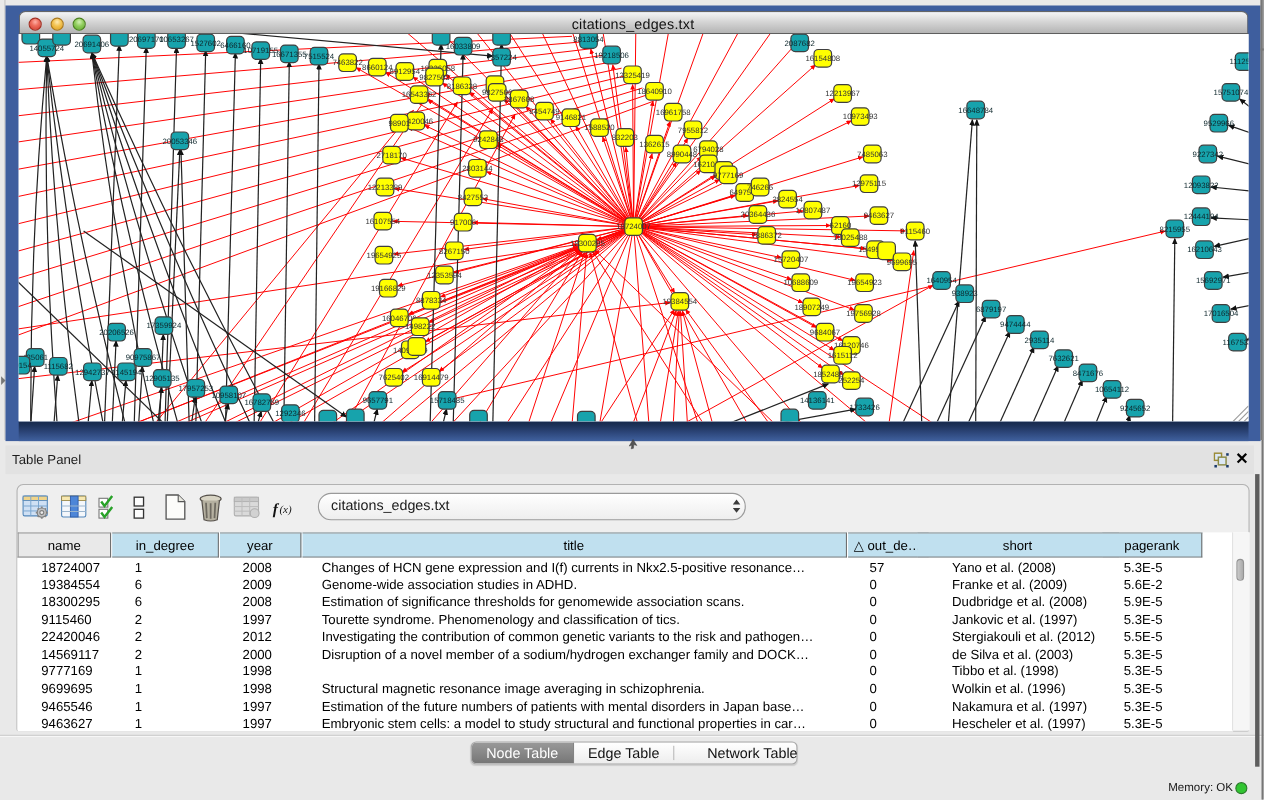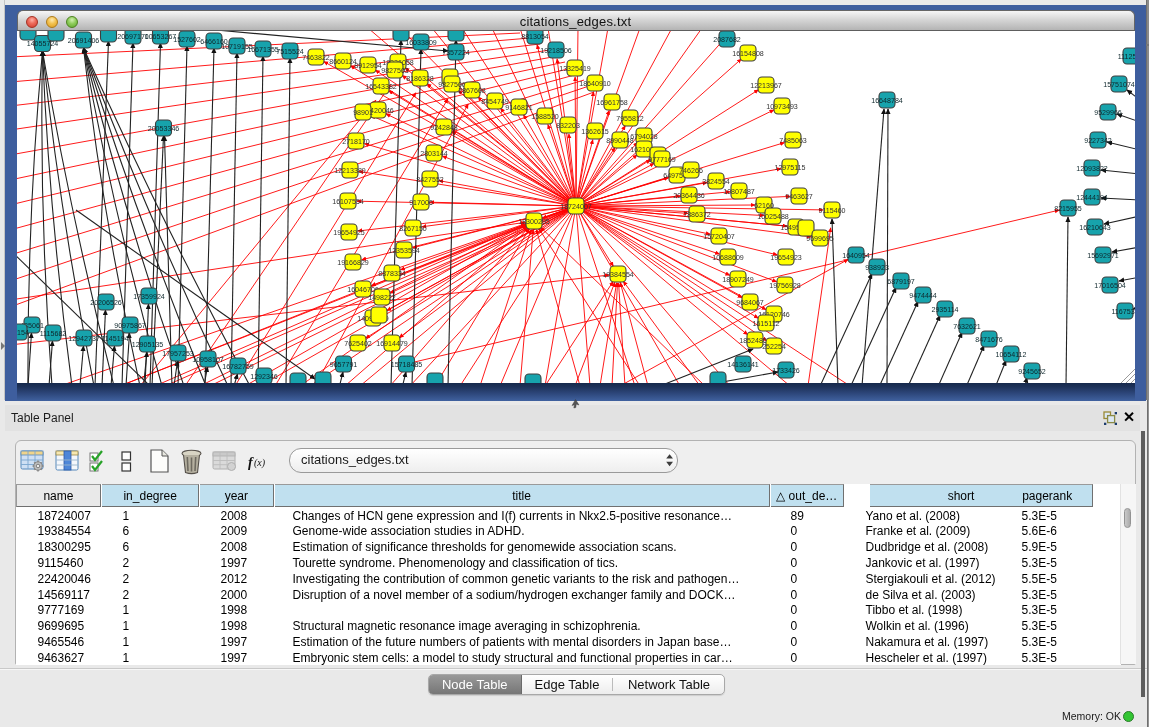--- a/index.html
+++ b/index.html
@@ -43,21 +43,21 @@
 
 #botline{left:0;top:668px;width:1149px;height:1px;background:#c9c9c9}
 #botline2{left:0;top:669px;width:1149px;height:1px;background:#f7f7f7}
 #seg{left:428px;top:674px;width:297px;height:20.5px;border:1px solid #a8a8a8;border-radius:5px;
   background:linear-gradient(#fff,#ededed);box-shadow:0 1px 1px rgba(0,0,0,0.12)}
 #seg1{left:0;top:0;width:92.5px;height:18.5px;border-radius:4px 0 0 4px;
   background:linear-gradient(#999,#767676);color:#fff;border-right:1px solid #6a6a6a}
 .segtxt{font-size:13px;text-align:center;line-height:19px}
 #seg2{left:93.5px;top:0;width:89px;height:18.5px;color:#111}
 #segdiv{left:183px;top:3px;width:1px;height:13px;background:#bbb}
-#seg3{left:184px;top:0;width:112px;height:32px;color:#111}
+#seg3{left:199px;top:0;width:112px;height:32px;color:#111}
 #darkstrip{left:1141px;top:431px;width:4px;height:266px;background:#5e5e5e}
 #rgray{left:1146.5px;top:400px;width:2.5px;height:327px;background:#949494;border-left:1px solid #6f6f6f}
 #mem{left:1062px;top:710px;font-size:10.5px;color:#1a1a1a}
 #memdot{left:1122.5px;top:710.5px;width:11px;height:11px;border-radius:50%;background:#32c532;border:1px solid #2a7a2a}
 
 </style></head>
 <body>
 <div id="stage">
 <div class="abs" id="blueleftseam"></div>
 <div class="abs" style="left:0.5px;top:342px;width:0;height:0;border-top:4px solid transparent;border-bottom:4px solid transparent;border-left:4px solid #777"></div>
@@ -630,39 +630,39 @@
 <div class="abs" id="ddtext">citations_edges.txt</div>
 <svg class="abs" style="left:663px;top:452px" width="14" height="17" viewBox="0 0 14 17">
       <path d="M3.2,6.6 L10,6.6 L6.6,2.2 z M3.2,9.8 L10,9.8 L6.6,14.2 z" fill="#3c3c3c"></path>
     </svg>
 <div class="abs" id="tablewrap"></div>
 <div class="hc" style="left:15.5px;width:85.8px;background:#e9e9e9;border-left:1px solid #9a9a9a">name</div>
 <div class="hc" style="left:102.3px;width:96.7px">in_degree</div>
 <div class="hc" style="left:200px;width:73.6px">year</div>
 <div class="hc" style="left:274.6px;width:495px">title</div>
 <div class="hc" style="left:770.6px;width:73.2px">△ out_de…</div>
-<div class="hc" style="left:870px;width:183px">short</div>
+<div class="hc" style="left:834px;width:183px">short</div>
 <div class="hc" style="left:1002px;width:91.3px">pagerank</div>
 <div class="tr" style="top:507.0px">
       <div class="td" style="left:22px">18724007</div>
       <div class="td" style="left:107px">1</div>
       <div class="td" style="left:205px">2008</div>
       <div class="td" style="left:277px;width:488px">Changes of HCN gene expression and I(f) currents in Nkx2.5-positive resonance…</div>
-      <div class="td" style="left:775px">89</div>
+      <div class="td" style="left:775px">57</div>
       <div class="td" style="left:850px">Yano et al. (2008)</div>
       <div class="td" style="left:1006px">5.3E-5</div>
     </div>
 <div class="tr" style="top:522.8px">
       <div class="td" style="left:22px">19384554</div>
       <div class="td" style="left:107px">6</div>
       <div class="td" style="left:205px">2009</div>
       <div class="td" style="left:277px;width:488px">Genome-wide association studies in ADHD.</div>
       <div class="td" style="left:775px">0</div>
       <div class="td" style="left:850px">Franke et al. (2009)</div>
-      <div class="td" style="left:1006px">5.6E-6</div>
+      <div class="td" style="left:1006px">5.6E-2</div>
     </div>
 <div class="tr" style="top:538.6px">
       <div class="td" style="left:22px">18300295</div>
       <div class="td" style="left:107px">6</div>
       <div class="td" style="left:205px">2008</div>
       <div class="td" style="left:277px;width:488px">Estimation of significance thresholds for genomewide association scans.</div>
       <div class="td" style="left:775px">0</div>
       <div class="td" style="left:850px">Dudbridge et al. (2008)</div>
       <div class="td" style="left:1006px">5.9E-5</div>
     </div>

